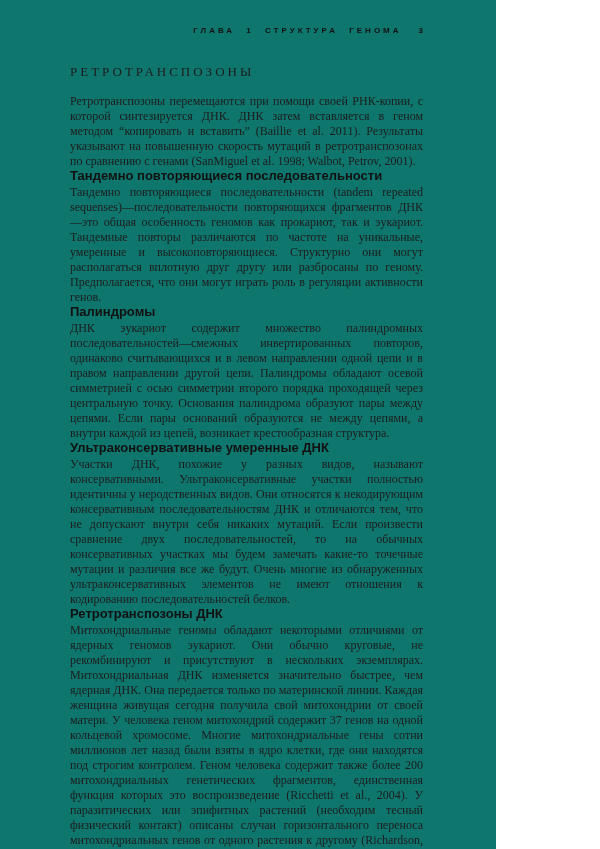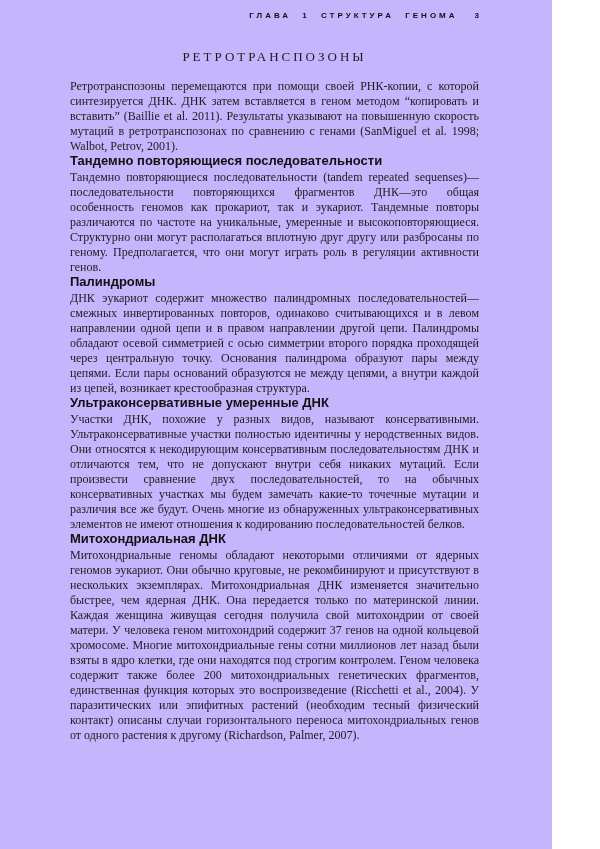--- a/index.html
+++ b/index.html
@@ -2,26 +2,26 @@
 <html lang="ru"><head>
 <meta charset="utf-8">
 <style>
   html, body {
     margin: 0;
     padding: 0;
     background: #ffffff;
   }
   .page {
     position: relative;
-    width: 552px;
+    width: 496px;
     height: 849px;
-    background: #c4b5fd;
+    background: #0f766e;
     color: #1c1c1c;
     box-sizing: border-box;
-    padding: 11px 73px 0 70px;
+    padding: 26px 73px 0 70px;
     overflow: hidden;
     font-family: "Liberation Serif", "DejaVu Serif", serif;
   }
   .running-header {
     display: flex;
     justify-content: flex-end;
     align-items: baseline;
     font-family: "Liberation Sans", "DejaVu Sans", sans-serif;
     font-weight: 700;
     font-size: 8px;
@@ -40,21 +40,20 @@
     line-height: 15px;
     text-align: justify;
     margin: 0;
     color: #1c1c1c;
   }
   .section-heading {
     font-family: "Liberation Serif", "DejaVu Serif", serif;
     font-weight: 400;
     font-size: 13px;
     letter-spacing: 3px;
-    text-align: center;
     margin: 11px 0 14px 0;
     color: #1c1c1c;
     white-space: nowrap;
   }
   .sub-heading {
     font-family: "Liberation Sans", "DejaVu Sans", sans-serif;
     font-weight: 700;
     font-size: 13px;
     line-height: 14px;
     margin: 0 0 2px 0;
@@ -77,16 +76,16 @@
 
   <h3 class="sub-heading">Тандемно повторяющиеся последовательности</h3>
   <p class="body-par">Тандемно повторяющиеся последовательности (tandem repeated sequenses)—последовательности повторяющихся фрагментов ДНК—это общая особенность геномов как прокариот, так и эукариот. Тандемные повторы различаются по частоте на уникальные, умеренные и высокоповторяющиеся. Структурно они могут располагаться вплотную друг другу или разбросаны по геному. Предполагается, что они могут играть роль в регуляции активности генов.</p>
 
   <h3 class="sub-heading">Палиндромы</h3>
   <p class="body-par">ДНК эукариот содержит множество палиндромных последовательностей—смежных инвертированных повторов, одинаково считывающихся и в левом направлении одной цепи и в правом направлении другой цепи. Палиндромы обладают осевой симметрией с осью симметрии второго порядка проходящей через центральную точку. Основания палиндрома образуют пары между цепями. Если пары оснований образуются не между цепями, а внутри каждой из цепей, возникает крестообразная структура.</p>
 
   <h3 class="sub-heading">Ультраконсервативные умеренные ДНК</h3>
   <p class="body-par">Участки ДНК, похожие у разных видов, называют консервативными. Ультраконсервативные участки полностью идентичны у неродственных видов. Они относятся к некодирующим консервативным последовательностям ДНК и отличаются тем, что не допускают внутри себя никаких мутаций. Если произвести сравнение двух последовательностей, то на обычных консервативных участках мы будем замечать какие-то точечные мутации и различия все же будут. Очень многие из обнаруженных ультраконсервативных элементов не имеют отношения к кодированию последовательностей белков.</p>
 
-  <h3 class="sub-heading">Митохондриальная ДНК</h3>
+  <h3 class="sub-heading">Ретротранспозоны ДНК</h3>
   <p class="body-par">Митохондриальные геномы обладают некоторыми отличиями от ядерных геномов эукариот. Они обычно круговые, не рекомбинируют и присутствуют в нескольких экземплярах. Митохондриальная ДНК изменяется значительно быстрее, чем ядерная ДНК. Она передается только по материнской линии. Каждая женщина живущая сегодня получила свой митохондрии от своей матери. У человека геном митохондрий содержит 37 генов на одной кольцевой хромосоме. Многие митохондриальные гены сотни миллионов лет назад были взяты в ядро клетки, где они находятся под строгим контролем. Геном человека содержит также более 200 митохондриальных генетических фрагментов, единственная функция которых это воспроизведение (Ricchetti et al., 2004). У паразитических или эпифитных растений (необходим тесный физический контакт) описаны случаи горизонтального переноса митохондриальных генов от одного растения к другому (Richardson, Palmer, 2007).</p>
 
 </div>
 
 </body></html>

